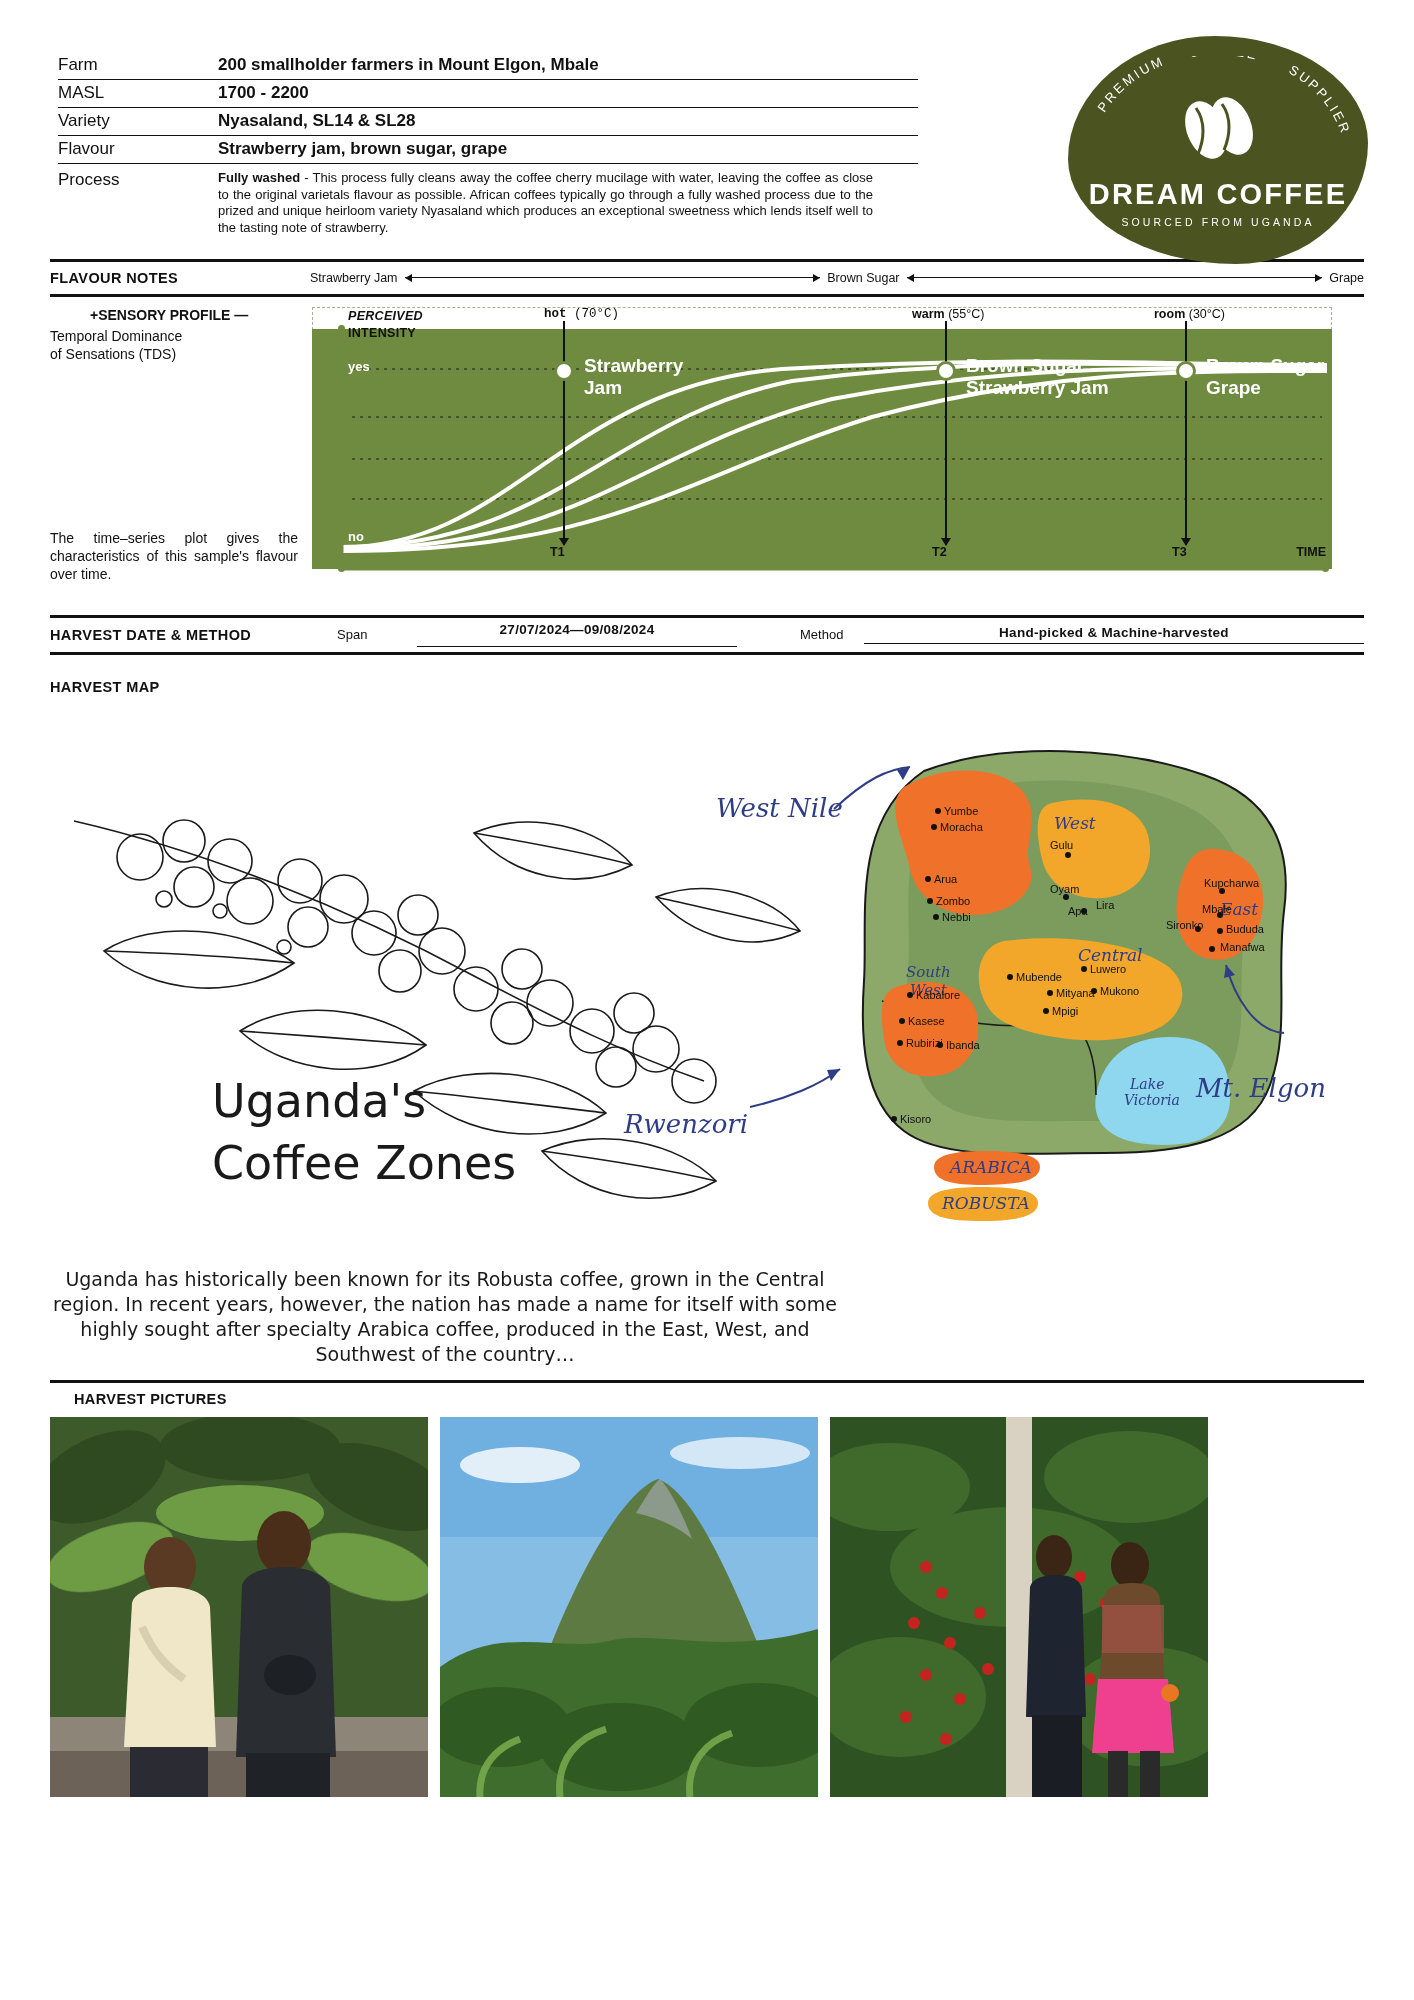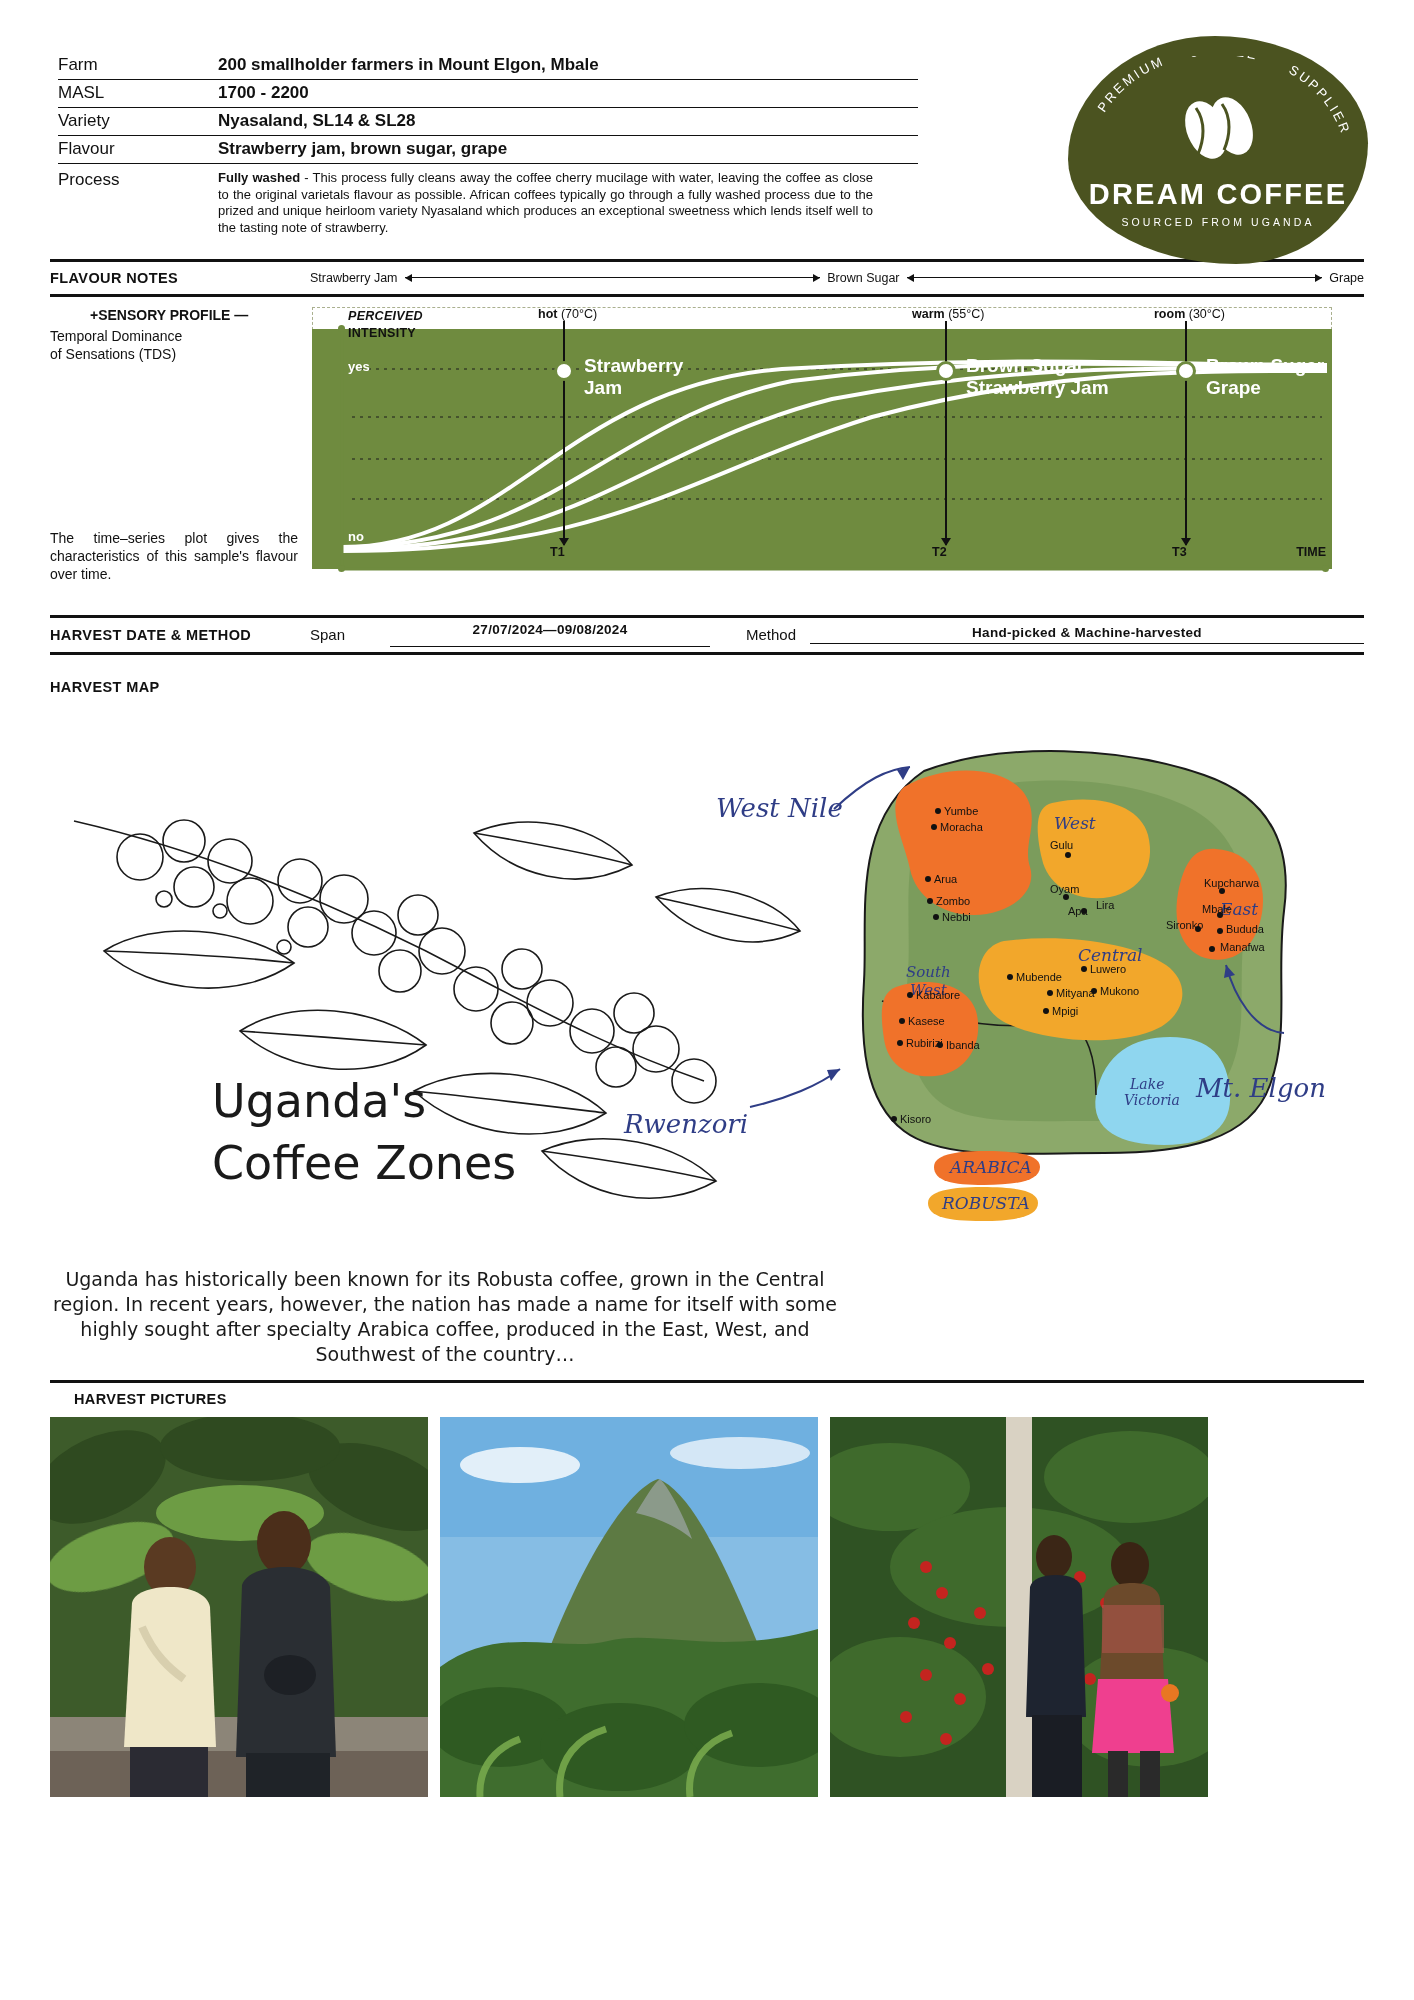--- a/index.html
+++ b/index.html
@@ -90,21 +90,21 @@
   .vline:after {
     content: ""; position: absolute; bottom: -1px; left: -3.6px;
     border-left: 5px solid transparent; border-right: 5px solid transparent; border-top: 8px solid #111;
   }
   .node { position: absolute; width: 20px; height: 20px; border-radius: 50%; background: #fff; border: 3px solid #6f8b3f; }
   .node-lbl { position: absolute; font-size: 19px; font-weight: bold; color: #fff; line-height: 1.16; }
 
   
   .hd-band { margin: 0 50px; display: flex; align-items: center; height: 34px; font-size: 13px; }
   .hd-title { width: 260px; }
-  .hd-key { font-size: 15px; }
+  .hd-key { font-size: 13px; margin-left: 27px; }
   .hd-val { font-weight: bold; font-size: 13.5px; letter-spacing: .3px; }
   .hd-line { border-bottom: 1.4px solid #111; }
 
   
   .hm-title { margin: 6px 50px 0 50px; }
   .map-area { margin: 6px 44px 0 44px; position: relative; height: 560px; }
   .map-caption {
     margin: 6px 50px 0 50px; text-align: center; font-size: 19px; line-height: 1.33;
     font-family: "DejaVu Sans", sans-serif; color: #1a1a1a; width: 790px;
   }
@@ -225,21 +225,21 @@
       <div class="axis-dot" style="left:26px; top:18px;"></div>
       <div class="axis-dot" style="left:26px; top:258px;"></div>
       <div class="axis-dot" style="left:1010px; top:258px;"></div>
 
       <div class="lbl-perceived">PERCEIVED</div>
       <div class="lbl-intensity">INTENSITY</div>
       <div class="lbl-yes">yes</div>
       <div class="lbl-no">no</div>
       <div class="lbl-time">TIME</div>
 
-      <div class="temp-lbl" style="left:226px;">
+      <div class="temp-lbl" style="left:232px;font-family:Liberation Mono, monospace;">
         <b>hot</b>
         <span>(70°C)</span>
       </div>
       <div class="vline" style="left:251px; height:224px;"></div>
       <div class="node" style="left:242px; top:54px;"></div>
       <div class="node-lbl" style="left:272px; top:48px;">
         <div>Strawberry</div>
         <div>Jam</div>
       </div>
       <div class="tick-lbl" style="left:238px;">T1</div>

